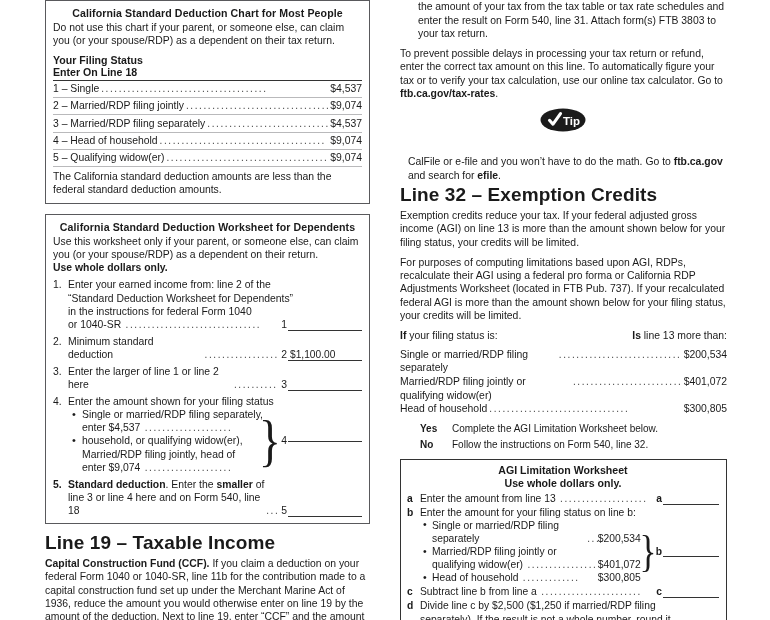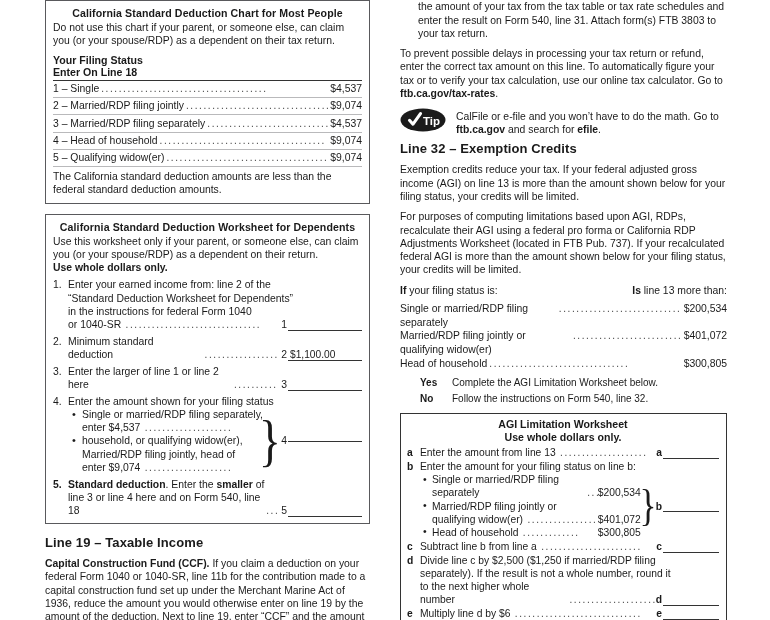--- a/index.html
+++ b/index.html
@@ -110,27 +110,27 @@
     flex:0 0 12px; width:12px;
     display:flex; align-items:center; justify-content:center;
     font-size: 44px; line-height:0; font-weight:300;
     font-family:"Liberation Serif", serif;
     margin: 0 2px 0 1px;
     transform: scaleX(.8);
   }
   .brace.tall { font-size: 58px; }
   .brace-val { flex:0 0 auto; display:flex; align-items:center; }
   h2.head {
-    font-size: 13px; font-weight:bold;
+    font-size: 19px; font-weight:bold;
     margin: 2px 0 6px 0; line-height:17px;
     letter-spacing: .1px;
   }
 
   
-  .tip { display:flex; align-items:flex-end; margin: 4px 0 4px 0; }
+  .tip { display:flex; align-items:center; margin: 4px 0 4px 0; flex-direction: column; }
   .tip-badge { flex:0 0 48px; width:48px; padding-top:1px; }
   .tip-text { flex:1 1 auto; font-size:10.4px; line-height:13.3px; padding-left:8px; }
 
   
   .ifrow {
     display:flex; justify-content:space-between;
     font-size:10.4px; line-height:13.4px; margin-top:3px;
   }
   .dotrow { display:flex; align-items:baseline; font-size:10.4px; line-height:13.6px; }
   .dotrow .dots {

